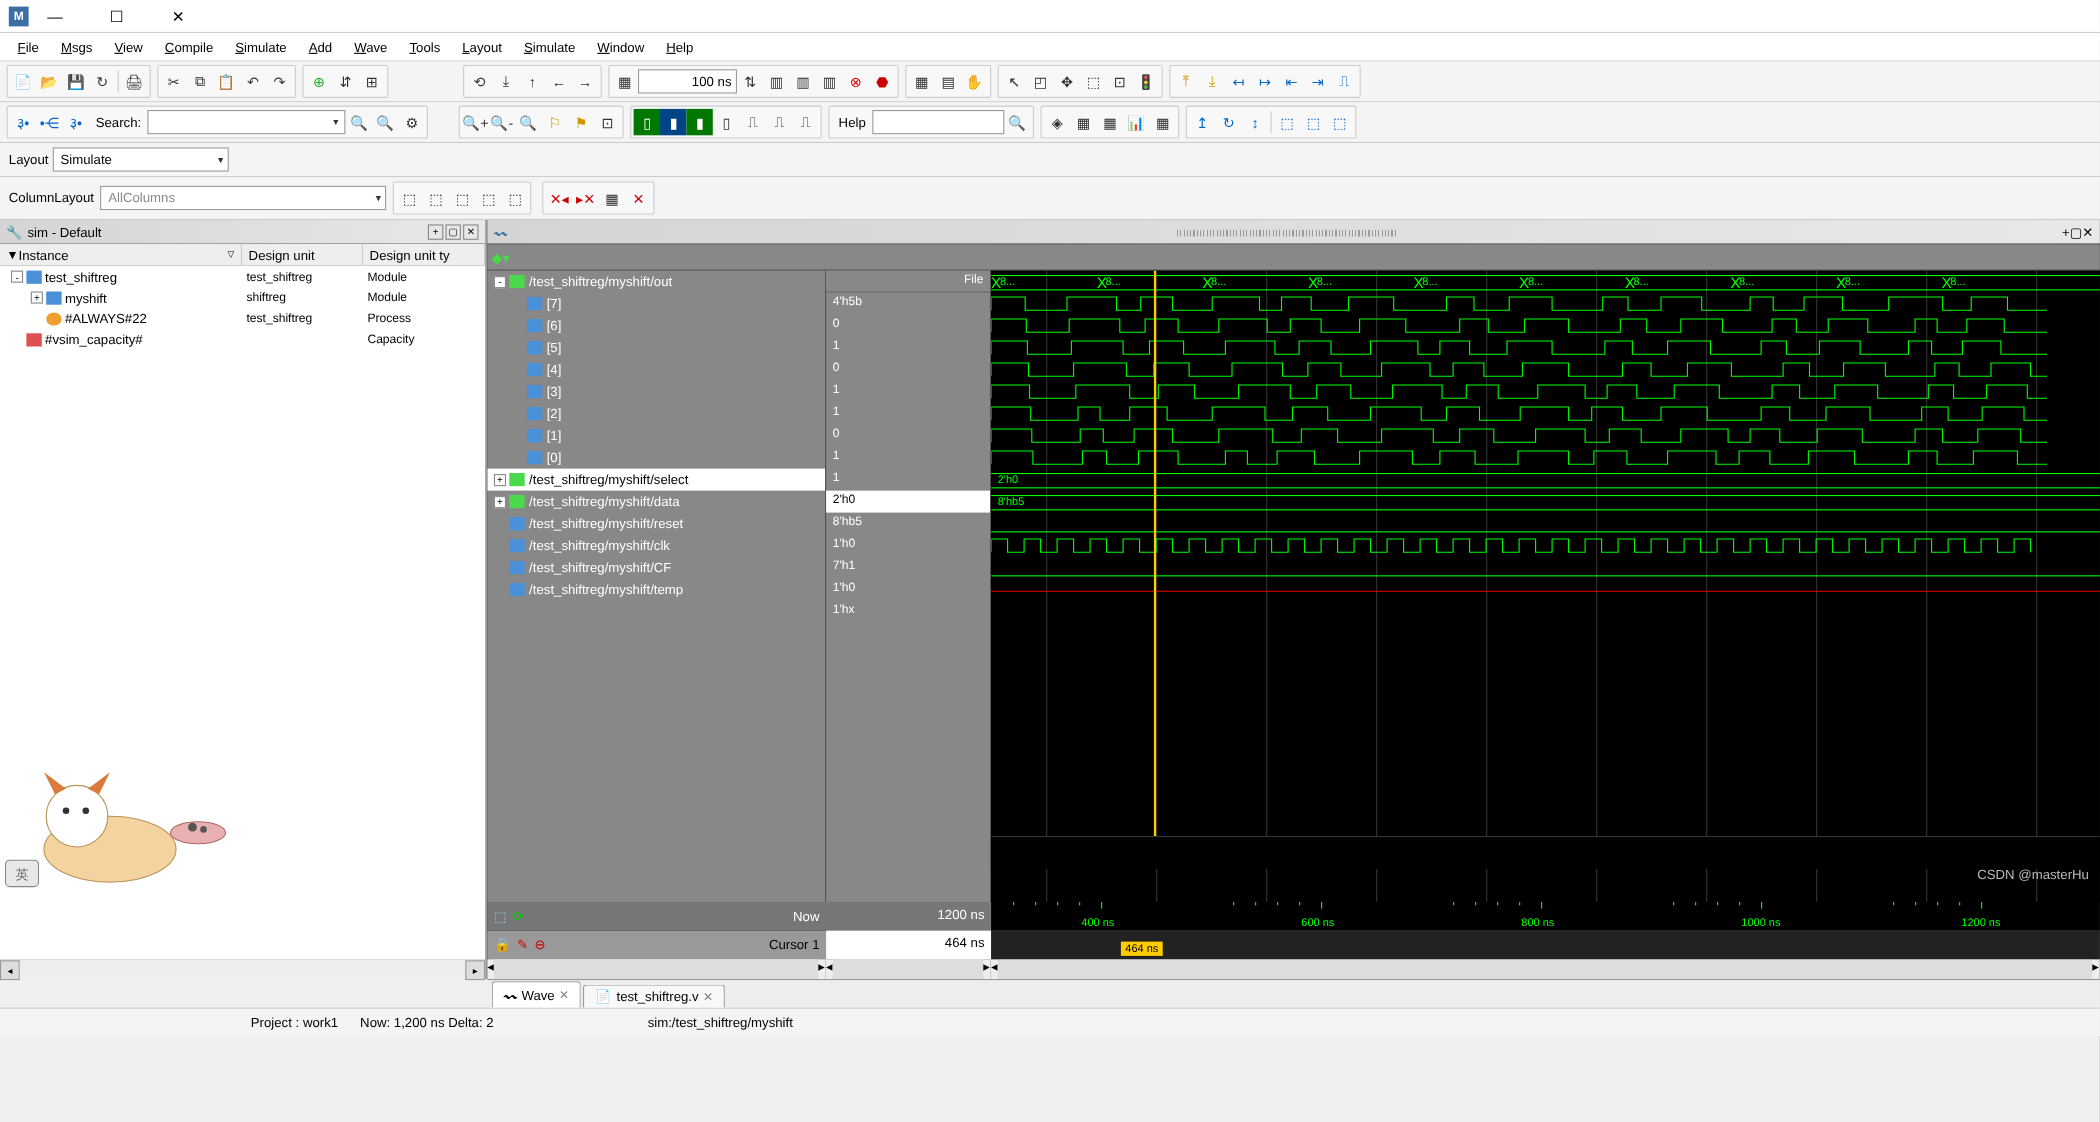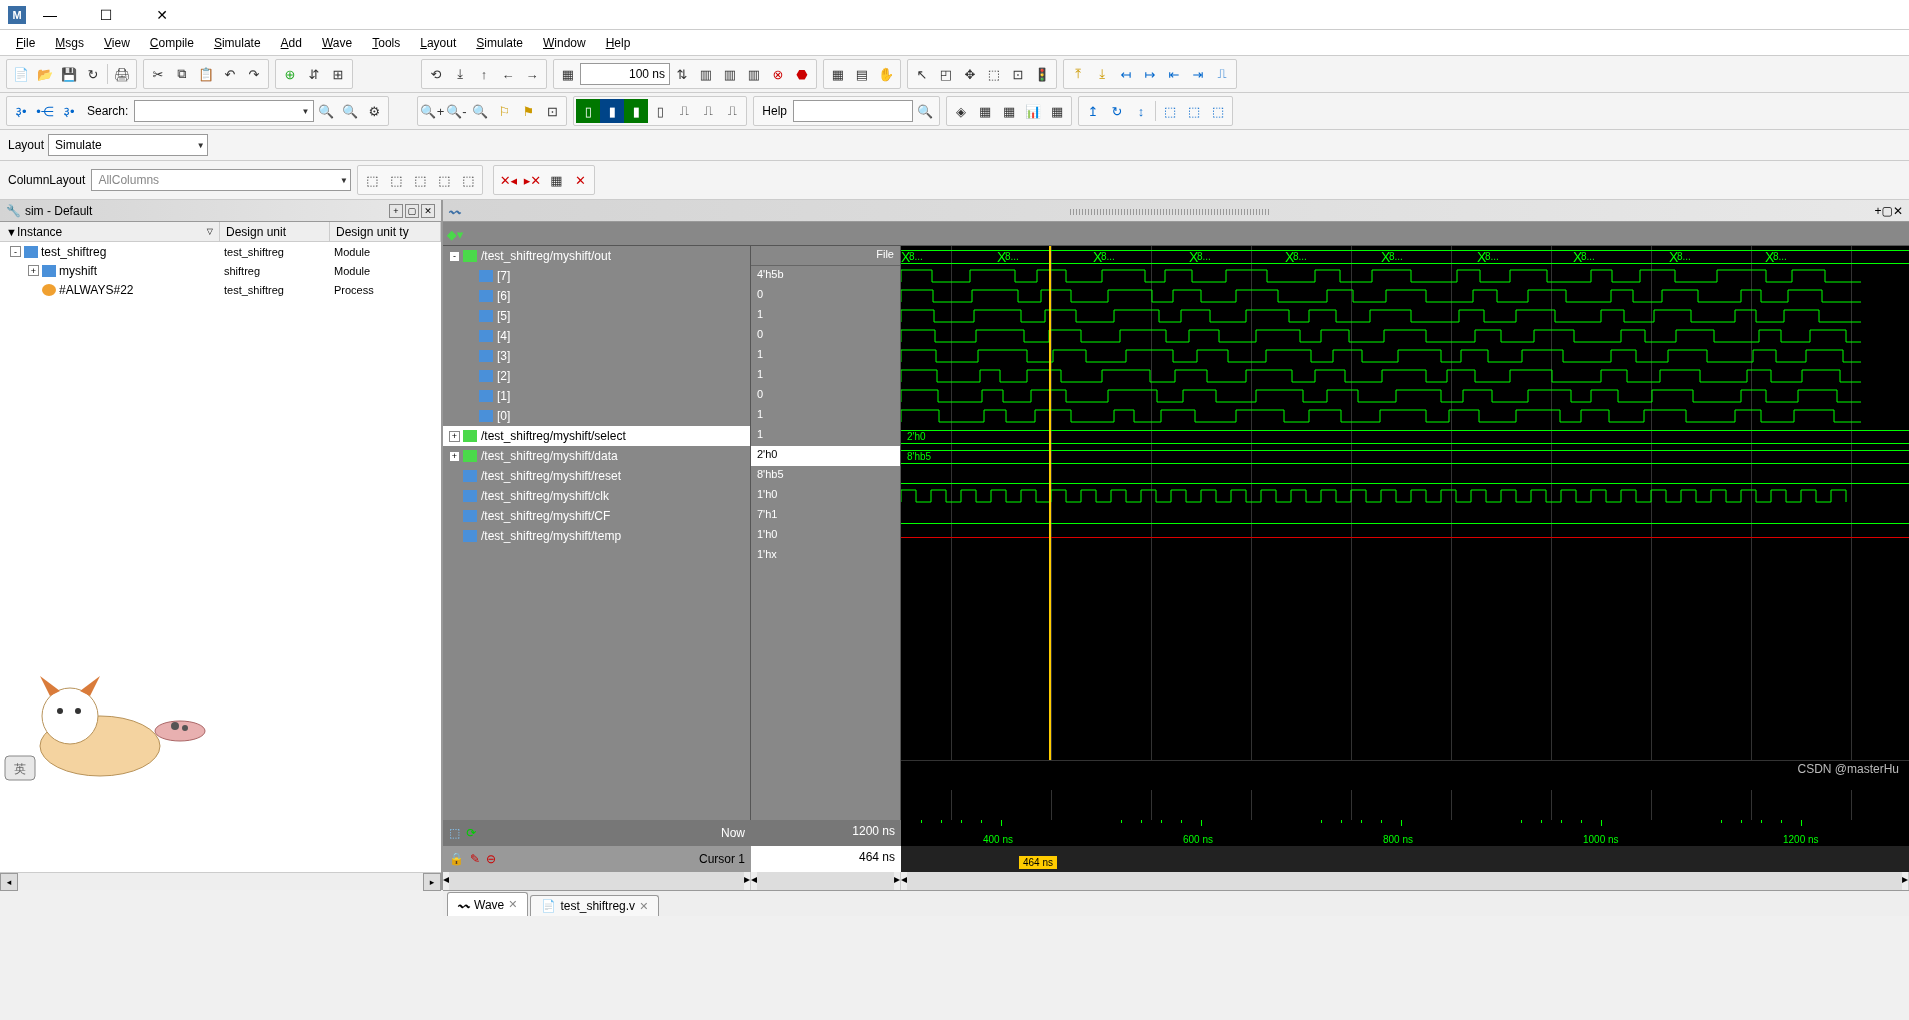--- a/index.html
+++ b/index.html
@@ -342,20 +342,30 @@
           </div>
           <div class="tree-row">
             <div class="cell">
               <span class="indent" style="width: 24px;"></span>
               <span style="display: inline-block; width: 14px;"></span>
               <span class="node-icon process"></span>
               <span>#ALWAYS#22</span>
             </div>
             <div class="cell">test_shiftreg</div>
             <div class="cell">Process</div>
+          </div>
+          <div class="tree-row">
+            <div class="cell">
+              <span class="indent" style="width: 6px;"></span>
+              <span style="display: inline-block; width: 14px;"></span>
+              <span class="node-icon cap"></span>
+              <span>#vsim_capacity#</span>
+            </div>
+            <div class="cell"></div>
+            <div class="cell">Capacity</div>
           </div>
         </div>
     <div class="scroll-h">
       <span class="arrow">◂</span>
       <div class="track"></div>
       <span class="arrow">▸</span>
     </div>
   </div>
 
   <div class="wave-panel">
@@ -640,20 +650,27 @@
     <span>Wave</span>
     <span class="close">✕</span>
   </span>
   <span class="tab">
     <span>📄</span>
     <span>test_shiftreg.v</span>
     <span class="close">✕</span>
   </span>
 </div>
 
+<div class="statusbar" style="position:static">
+  <span style="width:200px"></span>
+  <span>Project : work1</span>
+  <span>Now: 1,200 ns  Delta: 2</span>
+  <span style="width:100px"></span>
+  <span>sim:/test_shiftreg/myshift</span>
+</div>
 
 <div class="watermark">CSDN @masterHu</div>
 
 <svg class="overlay-cartoon" viewBox="0 0 220 140">
   <ellipse cx="100" cy="100" rx="60" ry="30" fill="#f4d3a0" stroke="#b8935a"></ellipse>
   <circle cx="70" cy="70" r="28" fill="#fff" stroke="#b8935a"></circle>
   <circle cx="60" cy="65" r="3" fill="#333"></circle>
       <circle cx="78" cy="65" r="3" fill="#333"></circle>
   <path d="M50 50 L40 30 L60 45 Z" fill="#d97b3a"></path>
   <path d="M90 50 L100 30 L80 45 Z" fill="#d97b3a"></path>

